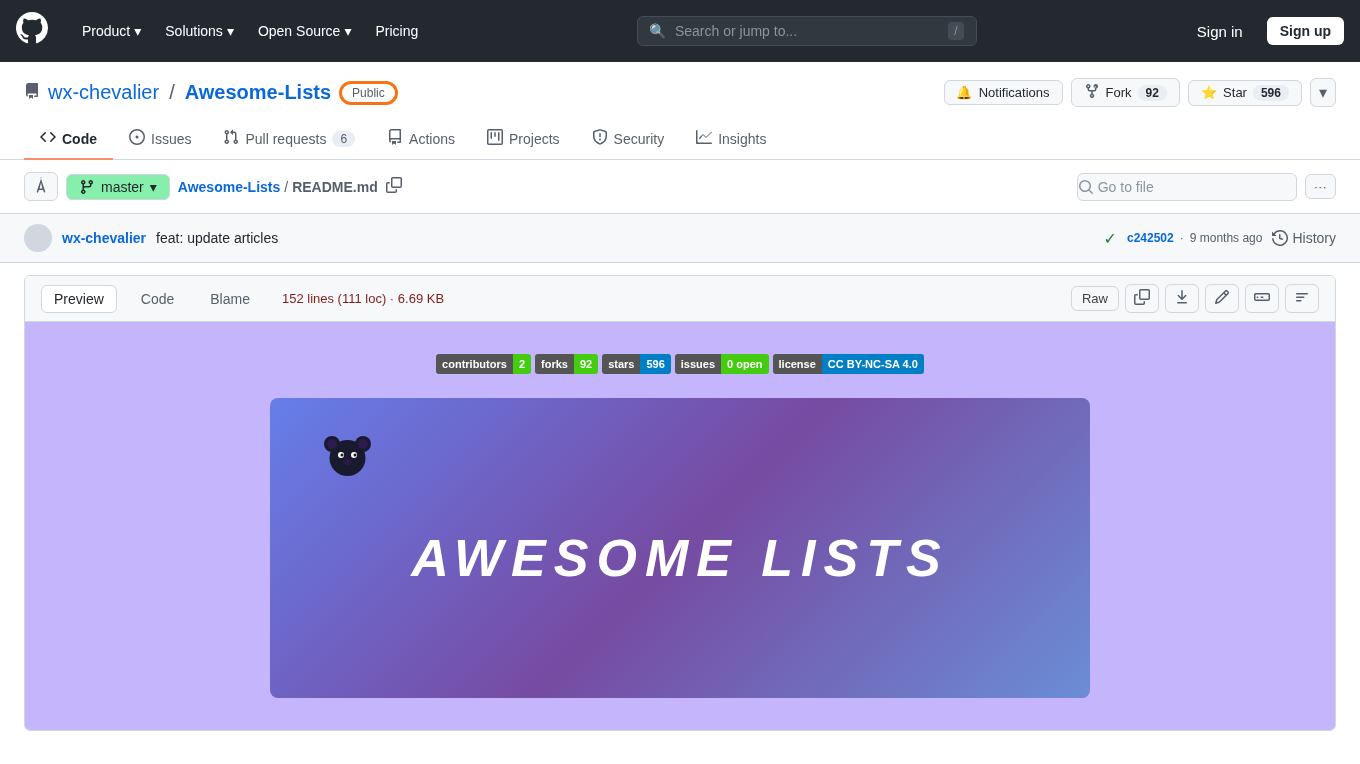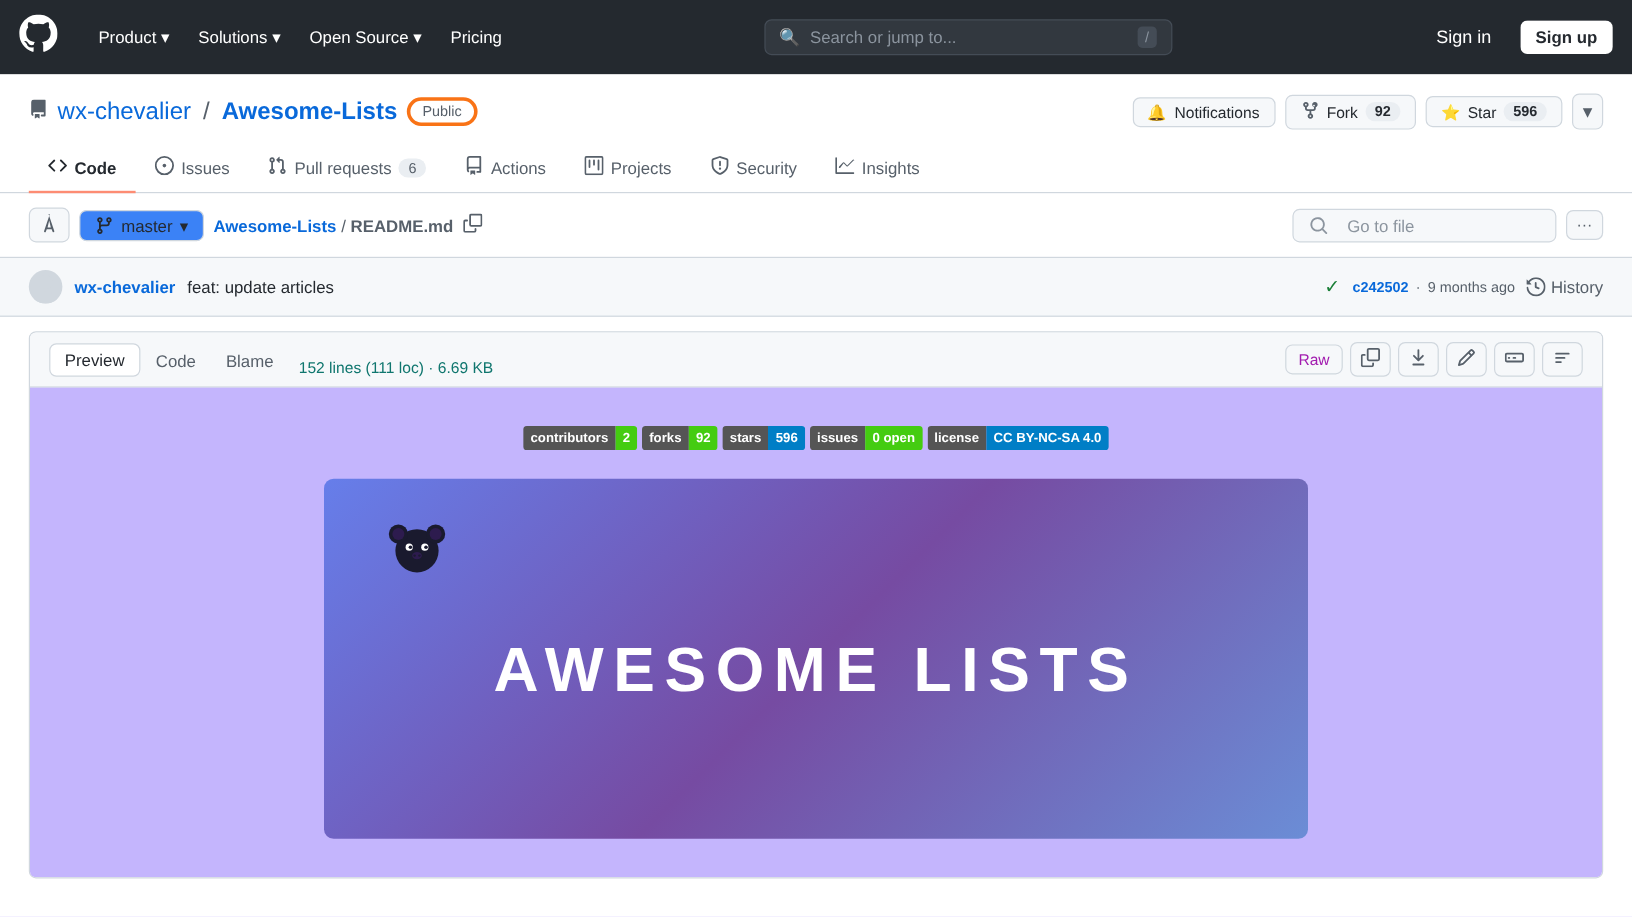--- a/index.html
+++ b/index.html
@@ -174,21 +174,21 @@
       font-size: 14px;
       color: #57606a;
     }
     .branch-selector {
       display: flex;
       align-items: flex-end;
       gap: 6px;
       border: 1px solid #d0d7de;
       border-radius: 6px;
       padding: 4px 12px;
-      background: #3b82f6;
+      background: #86efac;
       cursor: pointer;
       font-size: 14px;
     }
     .breadcrumb-path {
       display: flex;
       align-items: center;
       gap: 4px;
       font-size: 14px;
       flex: 1;
     }
@@ -197,24 +197,24 @@
     .breadcrumb-current { color: #57606a; font-weight: 600; }
     .copy-btn {
       color: #57606a;
       cursor: pointer;
       font-size: 15px;
       padding: 4px;
     }
     .goto-file {
       display: flex;
       align-items: center;
-      gap: 16px;
-      border: 1px solid #d0d7de;
-      border-radius: 6px;
-      padding: 5px 13px;
+      gap: 4px;
+      border: 1px solid #d0d7de;
+      border-radius: 6px;
+      padding: 5px 0;
       color: #57606a;
       background: #f6f8fa;
       cursor: pointer;
       font-size: 14px;
       width: 220px;
     }
     .goto-file-text { flex: 1; color: #8c959f; }
     .more-btn {
       border: 1px solid #d0d7de;
       border-radius: 6px;
@@ -261,58 +261,58 @@
 
     
     .file-view {
       border: 1px solid #d0d7de;
       border-radius: 6px;
       margin: 12px 24px;
       overflow: hidden;
     }
     .file-view-header {
       display: flex;
-      align-items: flex-end;
+      align-items: center;
       padding: 8px 16px;
       background: #f6f8fa;
       border-bottom: 1px solid #d0d7de;
-      gap: 1px;
+      gap: 12px;
     }
     .view-tab {
       padding: 5px 12px;
       border-radius: 6px;
       cursor: pointer;
       font-size: 14px;
       font-weight: 500;
     }
     .view-tab.active {
       background: #fff;
       border: 1px solid #d0d7de;
       color: #24292f;
     }
     .view-tab:not(.active) { color: #57606a; }
     .file-meta {
-      color: #0f766e;
+      color: #7f1d1d;
       font-size: 13px;
       flex: 1;
       padding: 0 8px;
     }
     .file-actions {
       display: flex;
       align-items: center;
       gap: 6px;
     }
     .file-action-btn {
       border: 1px solid #d0d7de;
       border-radius: 6px;
       padding: 4px 10px;
       background: #f6f8fa;
       cursor: pointer;
       font-size: 13px;
-      color: #a21caf;
+      color: #404040;
     }
     .file-action-icon {
       border: 1px solid #d0d7de;
       border-radius: 6px;
       padding: 4px 8px;
       background: #f6f8fa;
       cursor: pointer;
       font-size: 14px;
       color: #57606a;
     }
@@ -354,20 +354,21 @@
       height: 300px;
       display: flex;
       flex-direction: column;
       align-items: flex-start;
       justify-content: center;
       padding: 40px 60px;
       position: relative;
       overflow: hidden;
       margin: 0 auto;
       max-width: 820px;
+      font-style: italic;
     }
     .banner-logo {
       position: absolute;
       top: 30px;
       left: 50px;
       width: 55px;
       height: 55px;
     }
     .banner-title {
       color: #fff;

